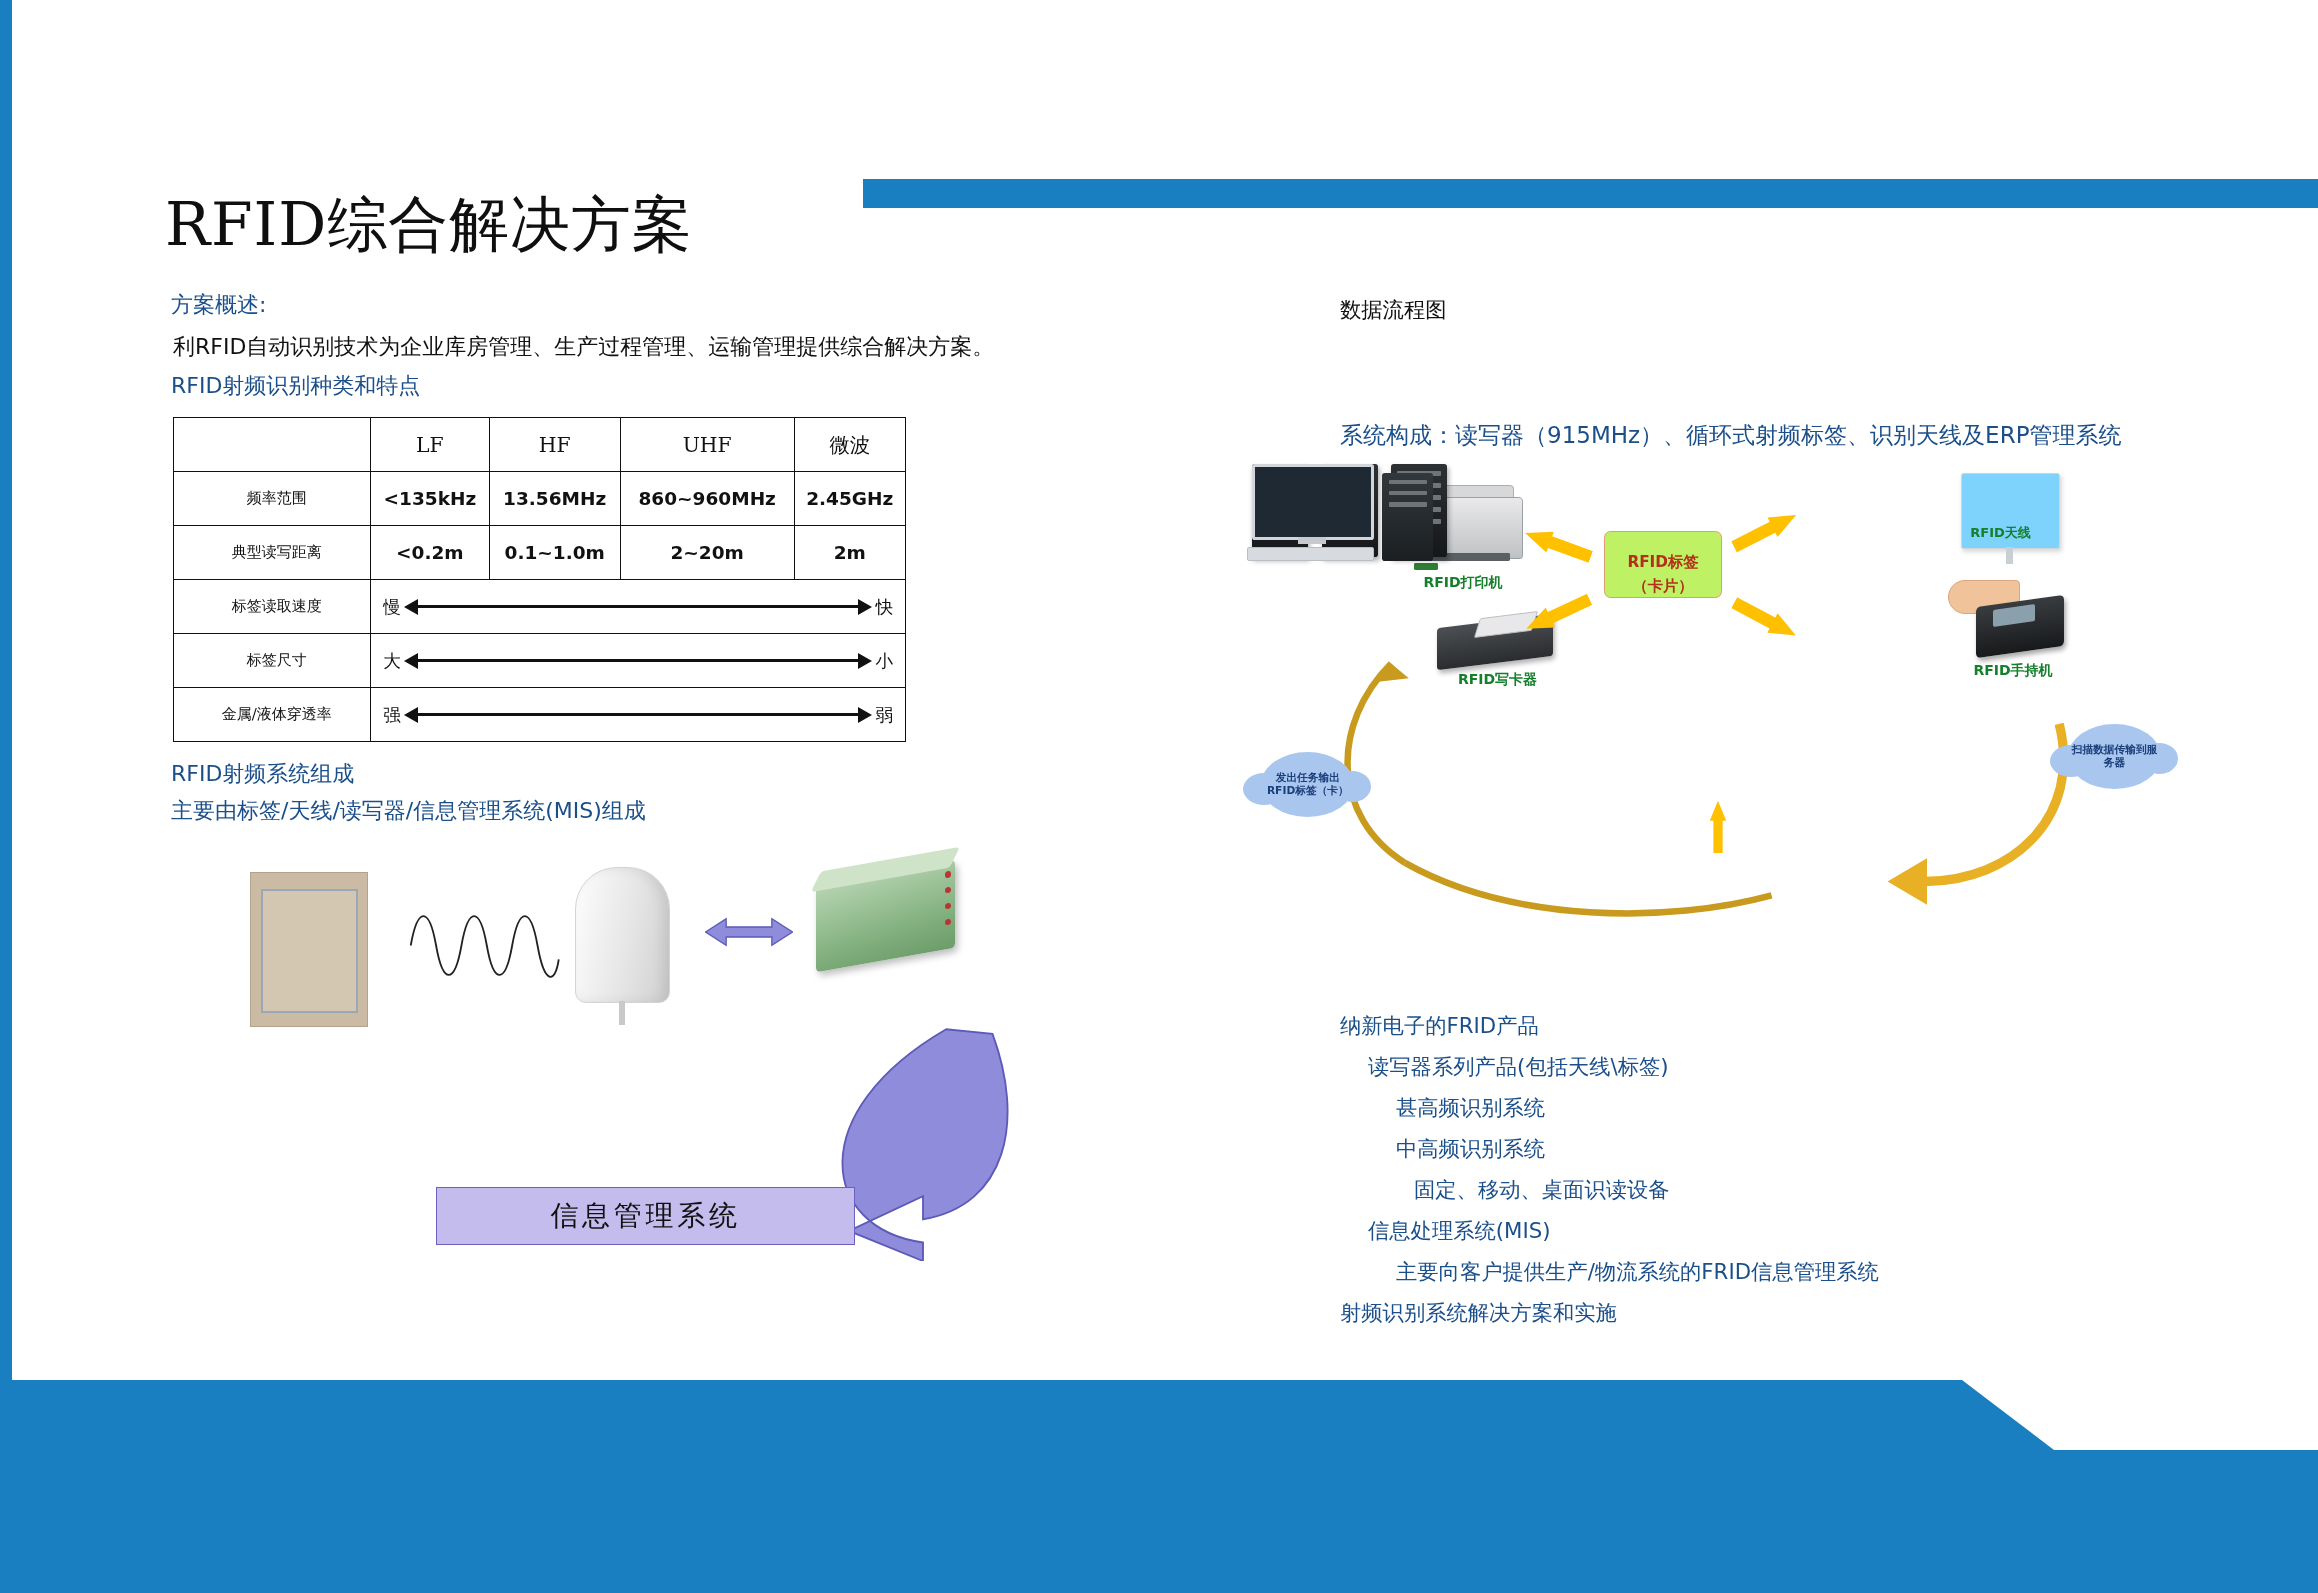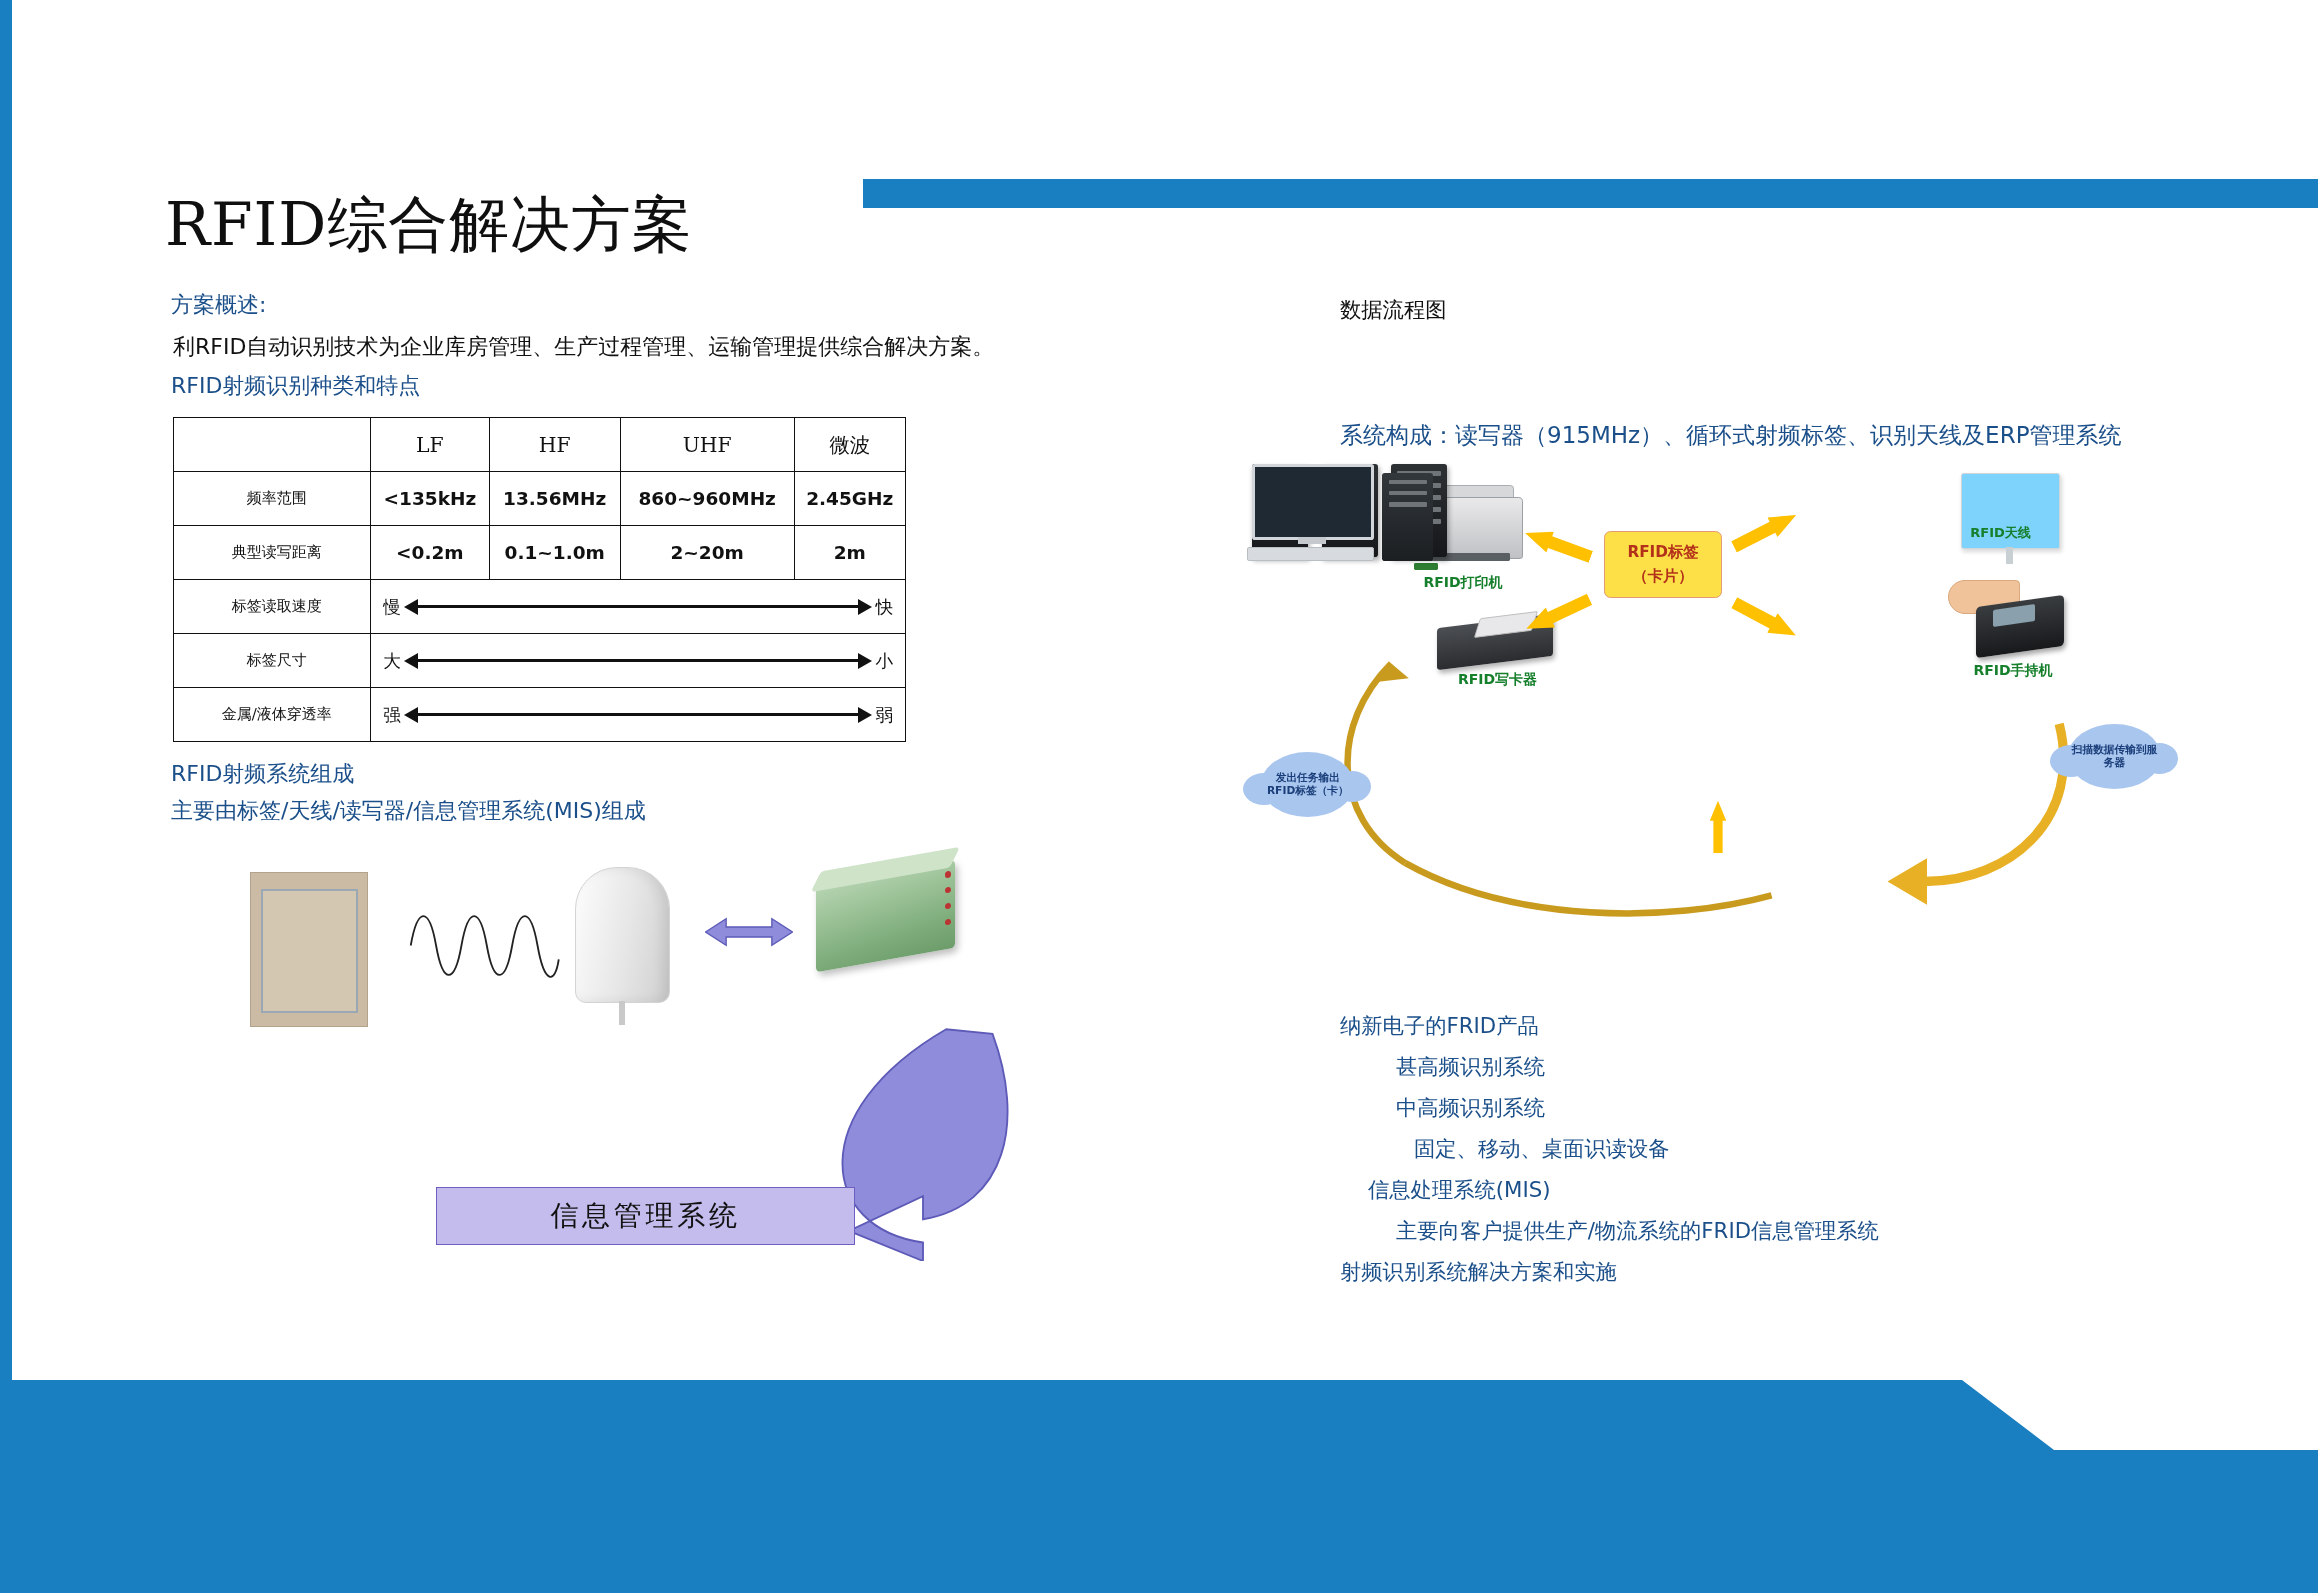--- a/index.html
+++ b/index.html
@@ -187,22 +187,22 @@
   .writer .card{
     position:absolute; left:40px; top:2.8px; width:56px; height:16.7px;
     background:#e8e8ea; border:0.9px solid #bdbdbd; border-radius:1.9px;
     transform:skewY(-7deg) skewX(-18deg);
   }
   .writer .dev-cap{ top:59px; }
 
   
   .rfid-tag{
     position:absolute; left:352px; top:67px; width:116px; height:65px;
-    background:#fde047; border:1.4px solid #e49a74; border-radius:6.5px;
-    display:flex; flex-direction:column; align-items:center; justify-content:center;
+    background:#bef264; border:1.4px solid #e49a74; border-radius:6.5px;
+    display:flex; flex-direction:column; align-items:center; justify-content:flex-end;
     gap:2.8px;
   }
   .rfid-tag span{ font-size:15.3px; font-weight:bold; color:#b3301a; }
 
   
   .rantenna{ left:709px; top:9.3px; width:107px; height:97px; }
   .rantenna .panel{
     position:absolute; left:0; top:0; width:97px; height:74px;
     background:#7dd3fc; border:1.4px solid #cfd6da; border-radius:2.8px;
     box-shadow:1.9px 2.8px 4.6px rgba(0,0,0,.15);
@@ -502,20 +502,21 @@
   <div class="cloud" id="cloud-left">
     <span>发出任务输出RFID标签（卡）</span>
   </div>
   <div class="cloud" id="cloud-right">
     <span>扫描数据传输到服务器</span>
   </div>
 </div>
 
 <div class="rlist">
   <div class="i1">纳新电子的FRID产品</div>
+  <div class="i2">读写器系列产品(包括天线\标签)</div>
   <div class="i3">甚高频识别系统</div>
   <div class="i3">中高频识别系统</div>
   <div class="i4">固定、移动、桌面识读设备</div>
   <div class="i2">信息处理系统(MIS)</div>
   <div class="i3">主要向客户提供生产/物流系统的FRID信息管理系统</div>
   <div class="i1">射频识别系统解决方案和实施</div>
 </div>
 
 
 </body></html>

